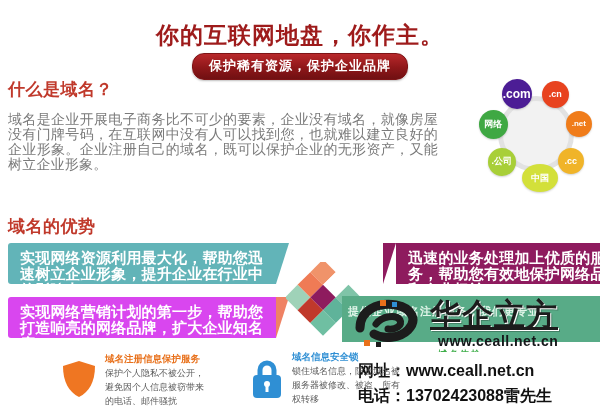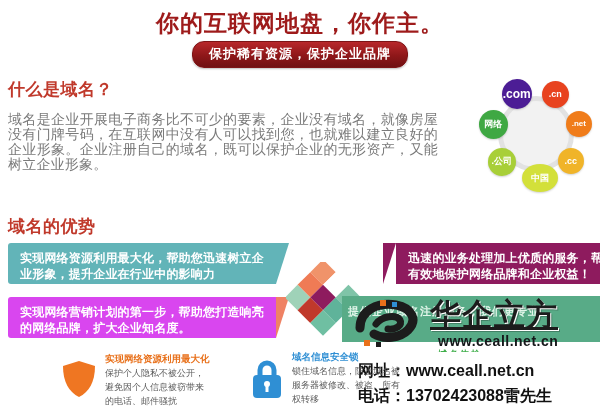--- a/index.html
+++ b/index.html
@@ -7,21 +7,21 @@
     width:600px;height:416px;
     background:#ffffff;
     font-family:"Liberation Sans","DejaVu Sans",sans-serif;
     overflow:hidden;
     position:relative;
     color:#555;
   }
   .page{position:relative;width:600px;height:416px;}
 
   
-  .hero{position:absolute;left:0;top:0;width:600px;height:70px;}
+  .hero{position:absolute;left:0;top:12px;width:600px;height:70px;}
   .hero-title{
     position:absolute;left:0;top:8px;width:600px;text-align:center;
     font-size:23px;font-weight:bold;letter-spacing:1px;
     color:#9e1b1b;
     text-shadow:0 1px 0 rgba(255,255,255,.6);
   }
   .hero-pill{
     position:absolute;left:50%;transform:translateX(-50%);top:41px;
     padding:3px 16px 4px 16px;
     border-radius:12px;
@@ -59,21 +59,21 @@
   }
 
   
   .sec2-title{
     position:absolute;left:8px;top:215px;
     font-size:17px;font-weight:bold;color:#c0392b;letter-spacing:.5px;
   }
 
   .ribbon{
     position:absolute;
-    color:#ffffff;font-size:12px;line-height:16px;font-weight:bold;
+    color:#ffffff;font-size:15px;line-height:16px;font-weight:bold;
     padding:7px 12px 7px 12px;box-sizing:border-box;
     letter-spacing:.2px;
   }
   .rib-teal{background:#62b4b8;}
   .rib-orange{background:#d946ef;}
   .rib-purple{background:#8e1b5e;margin-left:40px;}
   .rib-l{border-top-left-radius:3px;border-bottom-left-radius:3px;}
   .rib-r{border-top-right-radius:3px;border-bottom-right-radius:3px;}
   .rib-notch-r::after{
     content:"";position:absolute;right:-13px;top:0;
@@ -219,21 +219,21 @@
     </div>
     <div class="row">
       <span>电话：</span><span>13702423088</span><span>雷先生</span>
     </div>
   </div>
 
   <svg class="shield" viewBox="0 0 34 38">
     <path d="M17 1 L33 6 C33 22 27 32 17 37 C7 32 1 22 1 6 Z" fill="#ef7622"></path>
   </svg>
   <div class="feat f-orange" style="left:105px;top:352px;width:115px;">
-    <div class="ftitle">实现网络资源利用最大化</div>
+    <div class="ftitle">域名注册信息保护服务</div>
     <div class="fbody">保护个人隐私不被公开，</div>
     <div class="fbody">避免因个人信息被窃带来</div>
     <div class="fbody">的电话、邮件骚扰</div>
   </div>
 
   <svg class="lock" viewBox="0 0 34 42">
     <path d="M10 18 V12 a7 7 0 0 1 14 0 V18" fill="none" stroke="#2f8fd4" stroke-width="5"></path>
     <rect x="3" y="17" width="28" height="23" rx="4" fill="#2f8fd4"></rect>
     <circle cx="17" cy="26" r="3" fill="#ffffff"></circle>
     <rect x="15.5" y="27" width="3" height="7" fill="#ffffff"></rect>

